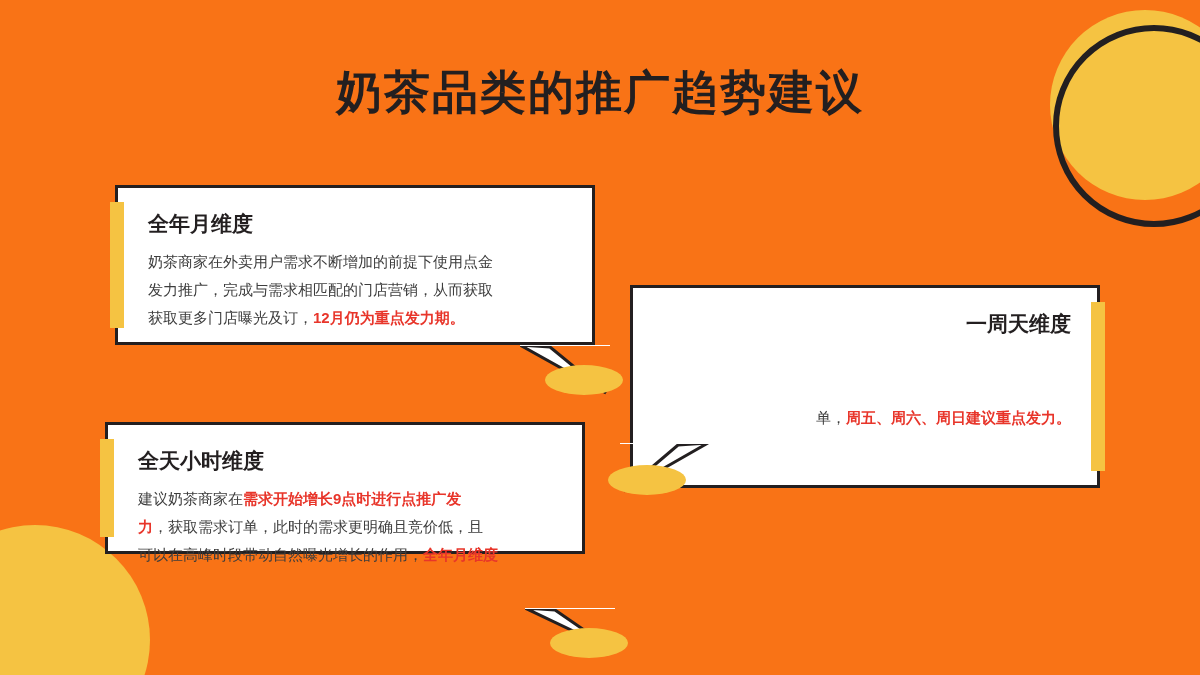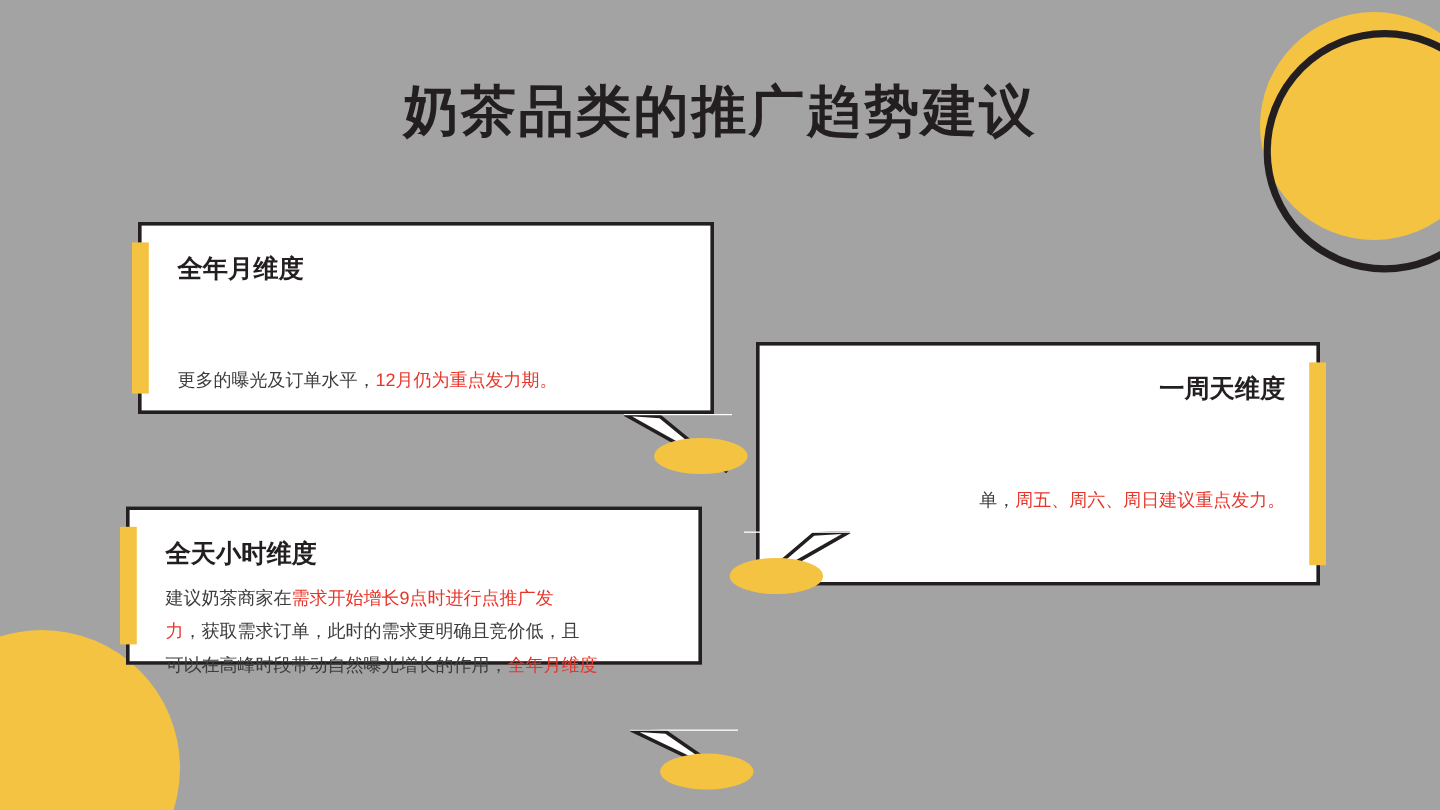--- a/index.html
+++ b/index.html
@@ -10,21 +10,21 @@
     width: 1200px;
     height: 675px;
     background: #ffffff;
     font-family: "Liberation Sans", sans-serif;
     overflow: hidden;
   }
   .slide {
     position: relative;
     width: 1200px;
     height: 675px;
-    background: #a3a3a3;
+    background: #f97316;
     overflow: hidden;
   }
 
   
   .deco-circle-yellow {
     position: absolute;
     right: -40px;
     top: 10px;
     width: 190px;
     height: 190px;
@@ -90,21 +90,21 @@
     color: #231f20;
     margin-bottom: 10px;
   }
   .card-body {
     font-size: 15px;
     line-height: 1.85;
     color: #3d3d3d;
   }
   .hl {
     color: #e8352a;
-    font-weight: normal;
+    font-weight: bold;
   }
   .align-right { text-align: right; }
 
   
   .shadow-ellipse {
     position: absolute;
     width: 78px;
     height: 30px;
     background: #F5C342;
     border-radius: 50%;
@@ -139,23 +139,23 @@
   <div class="deco-circle-outline"></div>
   <div class="deco-corner-yellow"></div>
 
   <div class="title">奶茶品类的推广趋势建议</div>
 
   <div class="card left-accent" id="card-month">
     <div class="accent"></div>
     <div class="card-inner">
       <div class="card-heading">全年月维度</div>
       <div class="card-body">
-        <br>
-        <br>
-        <span>更多的曝光及订单水平，</span><span class="hl">12月仍为重点发力期。</span>
+        <span>奶茶商家在外卖用户需求不断增加的前提下使用点金</span><br>
+        <span>发力推广，完成与需求相匹配的门店营销，从而获取</span><br>
+        <span>获取更多门店曝光及订，</span><span class="hl">12月仍为重点发力期。</span>
       </div>
     </div>
   </div>
 
   <svg style="position:absolute; left:520px; top:345px;" width="90" height="50">
     <polygon points="0,0 86,48 30,2" fill="#ffffff" stroke="#231f20" stroke-width="3" stroke-linejoin="miter"></polygon>
     <rect x="0" y="-4" width="90" height="5" fill="#ffffff"></rect>
   </svg>
   <div class="shadow-ellipse" style="left:545px; top:365px;"></div>
 

